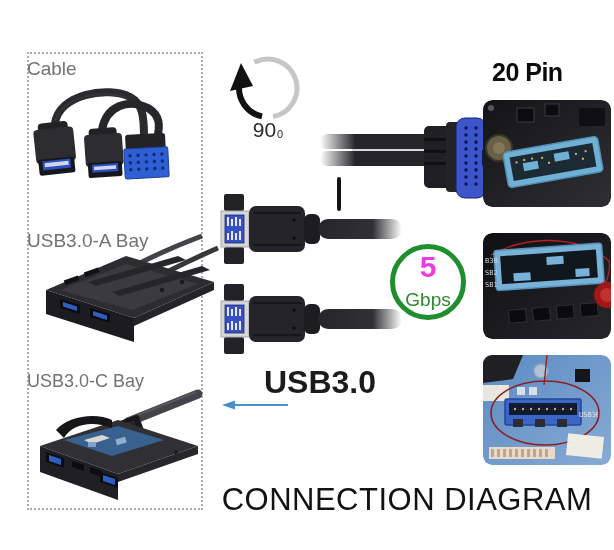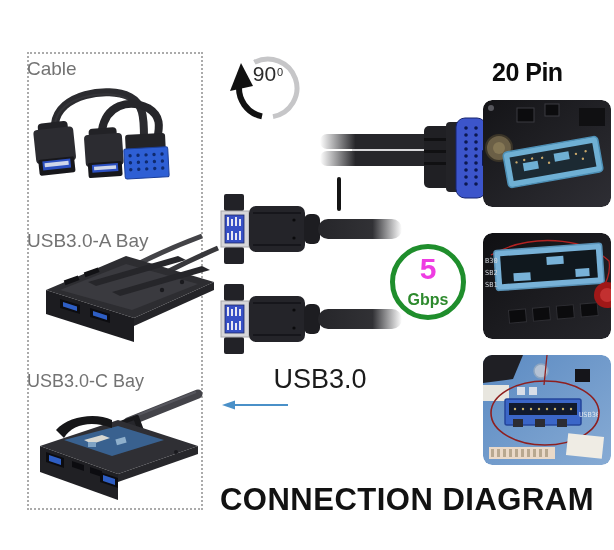--- a/index.html
+++ b/index.html
@@ -7,42 +7,42 @@
           font-family:"Liberation Sans","DejaVu Sans",sans-serif;}
   .abs{position:absolute;}
   
   .left-box{left:27px;top:52px;width:176px;height:458px;border:2px dotted #ababab;box-sizing:border-box;}
   .panel-label{color:#737373;font-weight:400;text-align:left;}
   .lbl-cable{left:27px;top:58px;width:176px;font-size:19px;}
   .lbl-abay{left:27px;top:203px;width:176px;font-size:19px;margin-top:27px;}
   .lbl-cbay{left:27px;top:371px;width:176px;font-size:18px;}
   
   .rot-wrap{left:230px;top:50px;width:76px;height:76px;}
-  .rot-text{left:230px;top:36px;width:76px;height:76px;display:flex;align-items:center;justify-content:center;
+  .rot-text{left:230px;top:66px;width:76px;height:76px;display:flex;align-items:flex-end;justify-content:center;
             font-size:21px;color:#2b2b2b;}
   .rot-text sup{font-size:11px;margin-left:1px;transform:translateY(-2px);}
   
   .lbl-20pin{left:492px;top:58px;width:96px;font-size:25px;font-weight:700;color:#0c0c0c;text-align:left;letter-spacing:-0.5px;}
   
   .photo{border-radius:9px;overflow:hidden;}
   .photo1{left:483px;top:100px;width:128px;height:107px;}
   .photo2{left:483px;top:233px;width:128px;height:106px;}
   .photo3{left:483px;top:355px;width:128px;height:110px;}
   
   .sep-mark{left:337px;top:177px;width:3.5px;height:34px;background:#141414;border-radius:2px;}
   
   .speed-badge{left:390px;top:244px;width:76px;height:76px;box-sizing:border-box;border:5px solid #1f8e2c;
                border-radius:50%;background:#ffffff;display:flex;flex-direction:column;align-items:center;
                justify-content:center;z-index:5;}
   .speed-value{font-size:30px;font-weight:700;color:#ee3ce2;line-height:0.9;}
-  .speed-unit{font-size:16px;font-weight:700;color:#2d8a2d;margin-top:9px;}
-  
-  .lbl-usb3{left:250px;top:364px;width:140px;font-size:27px;font-weight:400;color:#1b1b1b;text-align:center;}
-  
-  .footer-title{left:200px;top:482px;width:414px;font-size:31px;color:#121212;text-align:center;letter-spacing:0.5px;font-weight:bold;}
+  .speed-unit{font-size:19px;font-weight:400;color:#2d8a2d;margin-top:9px;}
+  
+  .lbl-usb3{left:250px;top:364px;width:140px;font-size:32px;font-weight:700;color:#1b1b1b;text-align:center;}
+  
+  .footer-title{left:200px;top:482px;width:414px;font-size:31px;color:#121212;text-align:center;letter-spacing:0.5px;}
   svg{display:block;}
   .ph-txt{font-family:"DejaVu Sans Mono",monospace;}
 </style>
 </head>
 <body>
 
 <div id="canvas">
 
   <div class="abs left-box"></div>
 

